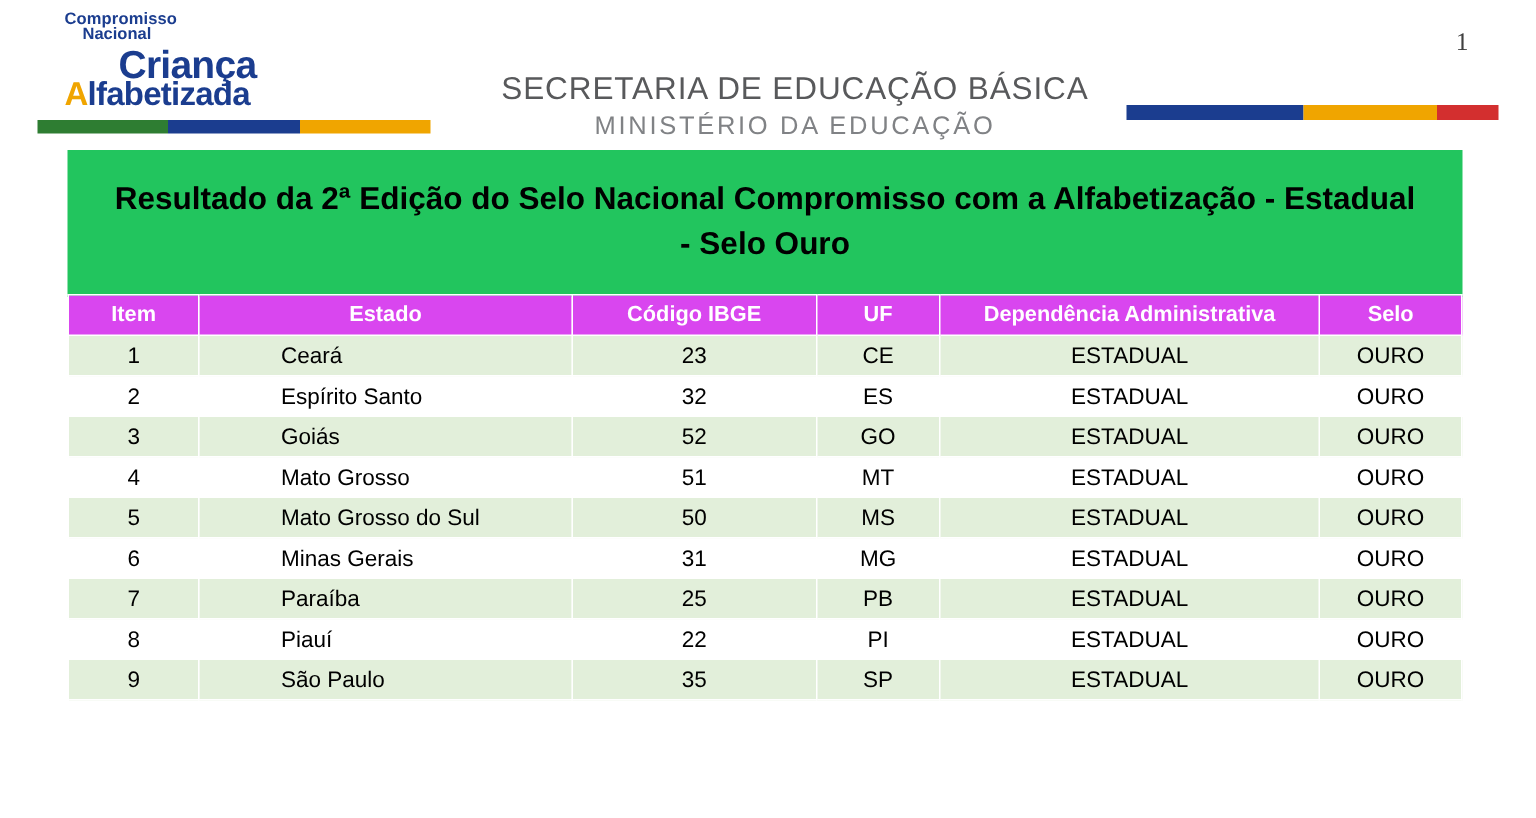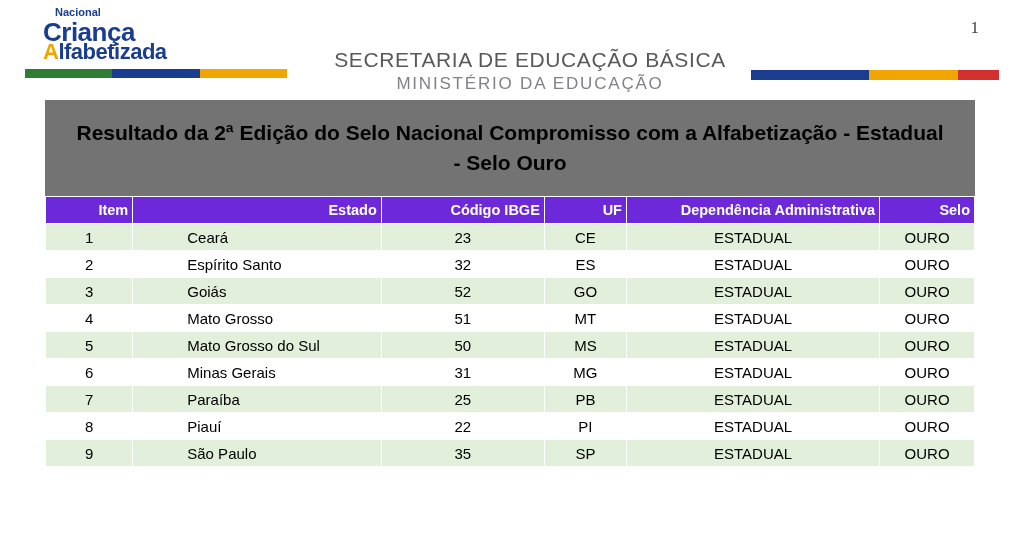--- a/index.html
+++ b/index.html
@@ -59,20 +59,21 @@
     color: #1b3d8f;
     margin-top: -1px;
     padding-left: 12px;
   }
   .logo-line3 {
     font-size: 26px;
     font-weight: bold;
     color: #1b3d8f;
     margin-top: 1px;
     letter-spacing: -0.5px;
+    margin-left: 36px;
   }
   .logo-line4 {
     font-size: 22px;
     font-weight: bold;
     color: #1b3d8f;
     margin-top: -4px;
     letter-spacing: -0.5px;
   }
   .logo-line4 .accent {
     color: #f0a500;
@@ -114,21 +115,21 @@
     width: 248px;
   }
   .right-bars span { display: block; height: 100%; }
 
   
   .title-panel {
     position: absolute;
     left: 45px;
     top: 100px;
     width: 930px;
-    background: #737373;
+    background: #22c55e;
     padding: 18px 30px 20px 30px;
     box-sizing: border-box;
   }
   .title-panel h1 {
     margin: 0;
     font-size: 21px;
     font-weight: bold;
     text-align: center;
     line-height: 1.42;
     color: #000000;
@@ -140,27 +141,27 @@
     left: 45px;
     top: 196px;
     width: 930px;
   }
   table {
     border-collapse: collapse;
     width: 930px;
     font-size: 15px;
   }
   thead th {
-    background: #6d28d9;
+    background: #d946ef;
     color: #ffffff;
     font-weight: bold;
     font-size: 14.5px;
     padding: 5px 4px;
     border: 1px solid #ffffff;
-    text-align: right;
+    text-align: center;
   }
   tbody td {
     padding: 4px 4px;
     border: 1px solid #ffffff;
     text-align: center;
     height: 18px;
   }
   tbody tr.odd td { background: #e2efda; }
   tbody tr.even td { background: #ffffff; }
   td.col-estado {
@@ -179,20 +180,21 @@
 <body>
 
 <div class="slide">
 
   <div class="header">
 
     <div class="page-number">1</div>
 
     <div class="logo-block">
       <div class="logo-text">
+        <div class="logo-line1">Compromisso</div>
         <div class="logo-line2">Nacional</div>
         <div class="logo-line3">Criança</div>
         <div class="logo-line4"><span class="accent">A</span><span>lfabetizada</span></div>
       </div>
       <div class="logo-bars">
         <span style="flex:1;background:#2e7d32"></span>
         <span style="flex:1;background:#1b3d8f"></span>
         <span style="flex:1;background:#f0a500"></span>
       </div>
     </div>

